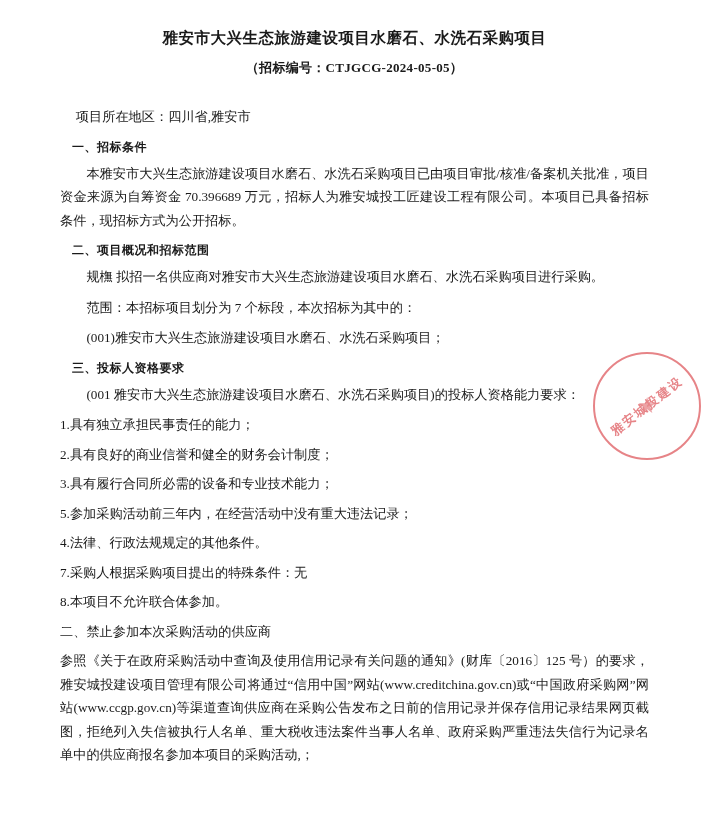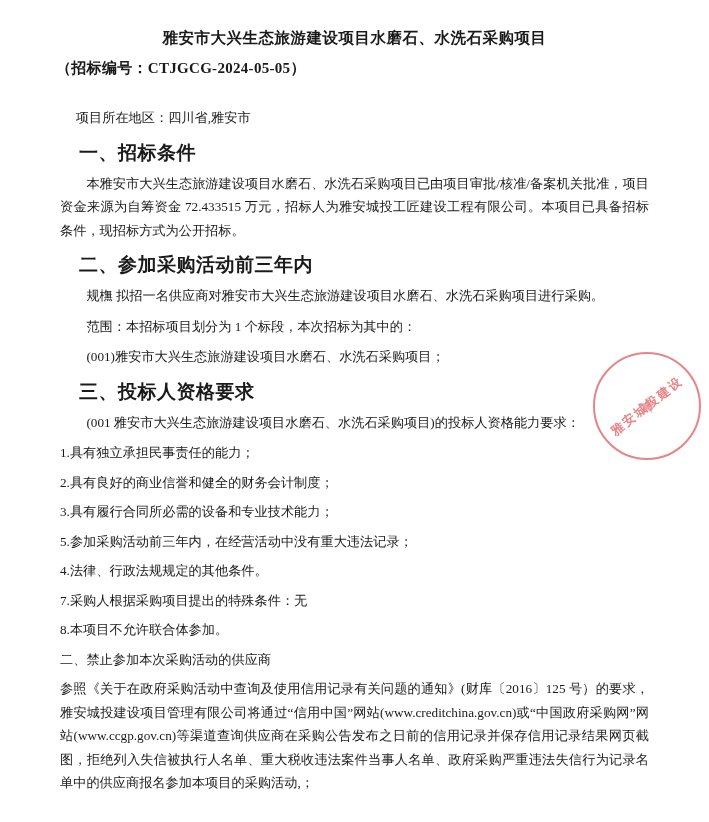--- a/index.html
+++ b/index.html
@@ -24,40 +24,41 @@
   }
   .doc-title {
     text-align: center;
     font-size: 15.5px;
     font-weight: bold;
     letter-spacing: 0.5px;
     margin: 8px 0 0 0;
     line-height: 1.5;
   }
   .doc-subtitle {
-    font-size: 15px;
+    text-align: center;
+    font-size: 13px;
     font-weight: bold;
     margin: 10px 0 0 0;
     letter-spacing: 0.3px;
   }
   .body-area {
     margin-top: 28px;
     padding: 0 4px;
   }
   p {
     margin: 0 0 7px 0;
     font-size: 13.2px;
     line-height: 1.78;
     text-align: justify;
   }
   .indent1 {
     text-indent: 2em;
   }
   .section-head {
-    font-size: 19px;
+    font-size: 12px;
     font-weight: bold;
     margin: 10px 0 6px 0;
     text-indent: 1em;
     letter-spacing: 0.5px;
   }
   .plain {
     text-indent: 1.2em;
   }
   .list-item {
     text-indent: 0;
@@ -107,25 +108,25 @@
 <div class="page">
 
   <div class="doc-title">雅安市大兴生态旅游建设项目水磨石、水洗石采购项目</div>
   <div class="doc-subtitle">（招标编号：CTJGCG-2024-05-05）</div>
 
   <div class="body-area">
 
     <p class="plain">项目所在地区：四川省,雅安市</p>
 
     <div class="section-head">一、招标条件</div>
-    <p class="indent1">本雅安市大兴生态旅游建设项目水磨石、水洗石采购项目已由项目审批/核准/备案机关批准，项目资金来源为自筹资金 72.433515 万元，招标人为雅安城投工匠建设工程有限公司。本项目已具备招标条件，现招标方式为公开招标。</p>
+    <p class="indent1">本雅安市大兴生态旅游建设项目水磨石、水洗石采购项目已由项目审批/核准/备案机关批准，项目资金来源为自筹资金 70.396689 万元，招标人为雅安城投工匠建设工程有限公司。本项目已具备招标条件，现招标方式为公开招标。</p>
 
-    <div class="section-head">二、参加采购活动前三年内</div>
+    <div class="section-head">二、项目概况和招标范围</div>
     <p class="indent1">规橅 拟招一名供应商对雅安市大兴生态旅游建设项目水磨石、水洗石采购项目进行采购。</p>
-    <p class="indent1">范围：本招标项目划分为 1 个标段，本次招标为其中的：</p>
+    <p class="indent1">范围：本招标项目划分为 7 个标段，本次招标为其中的：</p>
     <p class="indent1">(001)雅安市大兴生态旅游建设项目水磨石、水洗石采购项目；</p>
 
     <div class="section-head">三、投标人资格要求</div>
     <p class="indent1">(001 雅安市大兴生态旅游建设项目水磨石、水洗石采购项目)的投标人资格能力要求：</p>
     <p class="list-item tight">1.具有独立承担民事责任的能力；</p>
     <p class="list-item tight">2.具有良好的商业信誉和健全的财务会计制度；</p>
     <p class="list-item tight">3.具有履行合同所必需的设备和专业技术能力；</p>
     <p class="list-item tight">5.参加采购活动前三年内，在经营活动中没有重大违法记录；</p>
     <p class="list-item tight">4.法律、行政法规规定的其他条件。</p>
     <p class="list-item tight">7.采购人根据采购项目提出的特殊条件：无</p>

